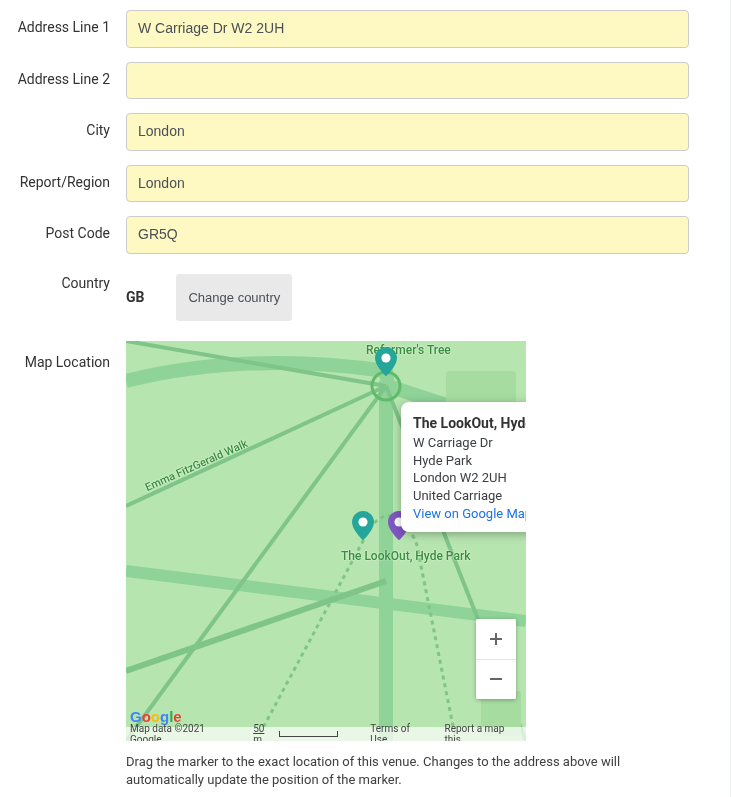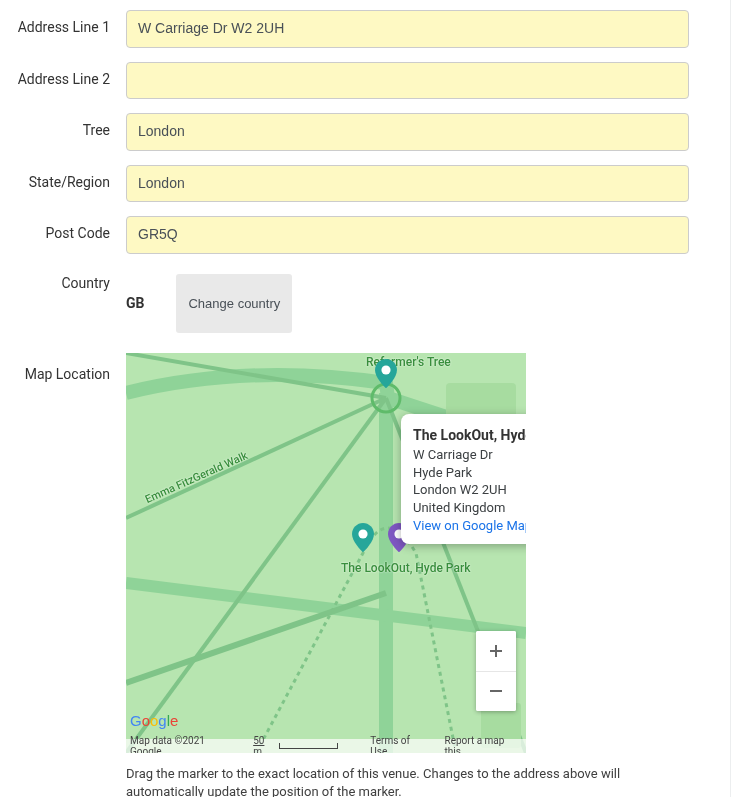--- a/index.html
+++ b/index.html
@@ -42,21 +42,21 @@
     color: #495057;
     line-height: 1.25;
     background: #fef9c3;
   }
   .country-row { display: flex; align-items: center; gap: 32px; padding-top: 6px;}
   .country-code { font-weight: 700; color: #333; }
   .change-country-btn {
     background: #e9e9e9;
     border: none;
     color: #495057;
-    padding: 22px 12px;
+    padding: 16px 12px;
     border-radius: 3px;
     font-size: 13px;
     cursor: pointer;
   }
   .map-box {
     width: 400px;
     height: 400px;
     position: relative;
     overflow: hidden;
     background: #b7e5b0;
@@ -129,24 +129,24 @@
   .scale-bar {
     display: inline-flex; align-items:center; gap:4px;text-decoration:underline;
   }
   .scale-line {
     width: 60px; height: 6px;
     border: 1px solid #444; border-top: none;
   }
   .map-footer a { color: #444; text-decoration: none; cursor:pointer;}
   .google-logo {
     position: absolute;
-    left: 4px; bottom: 24px;
+    left: 4px; bottom: 16px;
     font-family: Arial, sans-serif;
     font-size: 15px;
-    font-weight: 400;
+    font-weight: 700;
     pointer-events: none;
   }
   .google-logo span:nth-child(1){color:#4285F4}
   .google-logo span:nth-child(2){color:#EA4335}
   .google-logo span:nth-child(3){color:#FBBC05}
   .google-logo span:nth-child(4){color:#4285F4}
   .google-logo span:nth-child(5){color:#34A853}
   .google-logo span:nth-child(6){color:#EA4335}
   .map-hint {
     margin-top: 12px;
@@ -169,28 +169,28 @@
   </div>
 
   <div class="form-row">
     <div class="form-label">Address Line 2</div>
     <div class="form-control-wrap">
       <input class="form-input" value="" style="">
     </div>
   </div>
 
   <div class="form-row">
-    <div class="form-label">Tree</div>
+    <div class="form-label">City</div>
     <div class="form-control-wrap">
       <input class="form-input" value="London" style="">
     </div>
   </div>
 
   <div class="form-row">
-    <div class="form-label">State/Region</div>
+    <div class="form-label">Report/Region</div>
     <div class="form-control-wrap">
       <input class="form-input" value="London" style="">
     </div>
   </div>
 
   <div class="form-row">
     <div class="form-label">Post Code</div>
     <div class="form-control-wrap">
       <input class="form-input" value="GR5Q" style="">
     </div>
@@ -248,21 +248,21 @@
               <circle cx="12" cy="12" r="5" fill="#fff"></circle>
             </svg>
         </div>
 
         <div class="infowindow">
 
           <div class="infowindow-title">The LookOut, Hyde Park</div>
           <div class="infowindow-line">W Carriage Dr</div>
           <div class="infowindow-line">Hyde Park</div>
           <div class="infowindow-line">London W2 2UH</div>
-          <div class="infowindow-line">United Kingdom</div>
+          <div class="infowindow-line">United Carriage</div>
           <div class="infowindow-link">View on Google Maps</div>
         </div>
 
         <div class="zoom-ctrl">
           <div class="zoom-btn">
             <svg width="16" height="16" viewBox="0 0 16 16">
                 <path d="M8 2v12M2 8h12" stroke="#666" stroke-width="2"></path>
               </svg>
           </div>
           <div class="zoom-btn">

